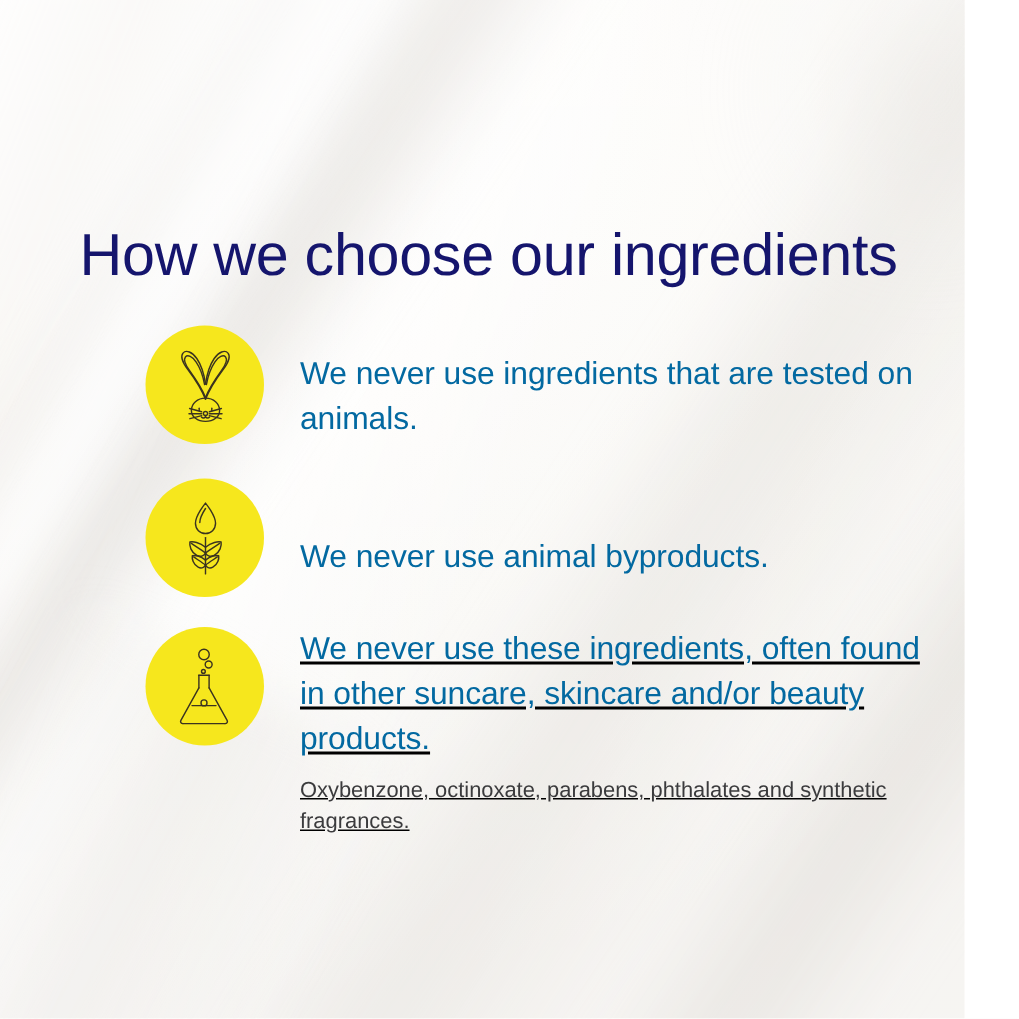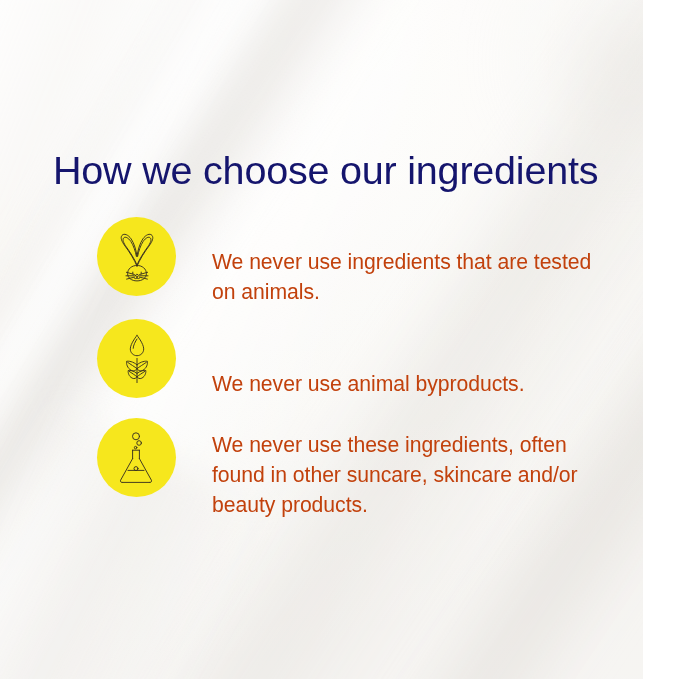--- a/index.html
+++ b/index.html
@@ -174,29 +174,29 @@
     display: block;
   }
 
   .row-text {
     position: absolute;
     left: 200px;
     width: 420px;
   }
   .row-1 .row-text { top: 18px; }
   .row-2 .row-text { top: 38px; }
-  .row-3 .row-text { top: 0px; }
+  .row-3 .row-text { top: 0px; text-decoration: underline; }
 
   .statement {
     font-size: 21.2px;
     line-height: 30px;
-    color: #c2410c;
+    color: #0369a1;
     font-weight: 400;
     letter-spacing: -0.05px;
-    margin: 12px;
+    margin: 0;
   }
 
   .fineprint {
     margin: 9px 0 0 0;
     font-size: 14.6px;
     line-height: 21px;
     color: #3b3b3d;
     font-weight: 400;
     letter-spacing: 0px;
   }
@@ -329,18 +329,19 @@
               <path d="M7.0 50.4 L35.0 50.4"></path>
 
               <path d="M13.0 38.4 L29.0 38.4"></path>
 
               <circle cx="21.0" cy="36.6" r="2.0"></circle>
             </svg>
           </span>
         </div>
         <div class="row-text">
           <p class="statement">We never use these ingredients, often found in other suncare, skincare and/or beauty products.</p>
+          <p class="fineprint">Oxybenzone, octinoxate, parabens, phthalates and synthetic fragrances.</p>
         </div>
       </div>
 
     </div>
   </div>
 </div>
 
 </body></html>

